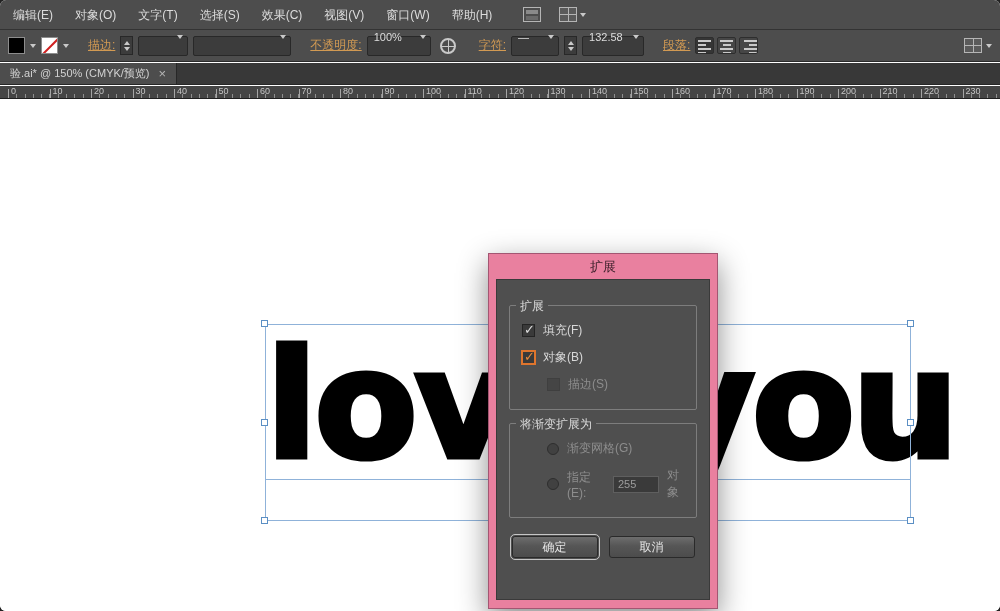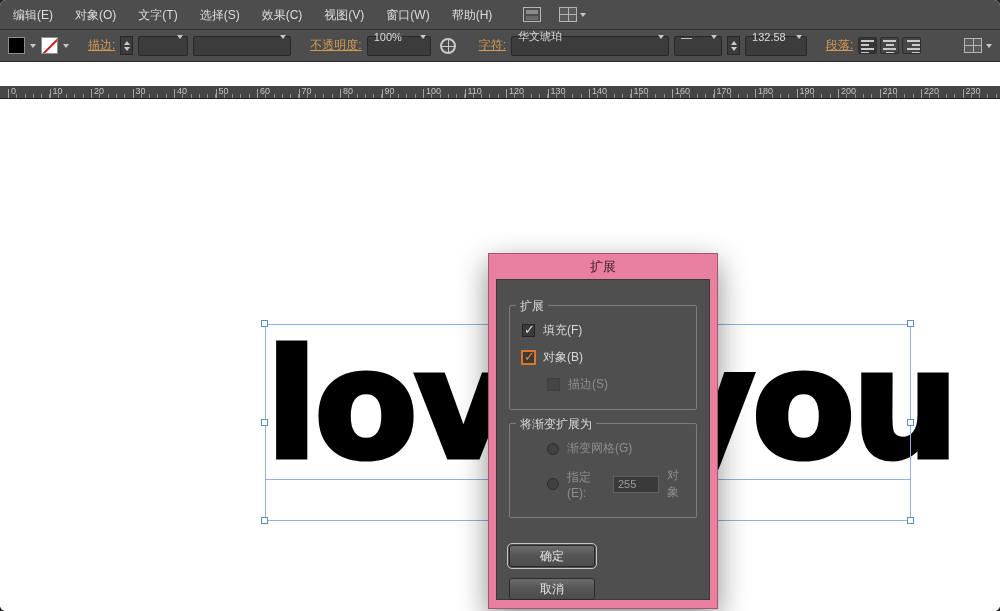--- a/index.html
+++ b/index.html
@@ -96,21 +96,21 @@
   .opt-row { display:flex; align-items:center; gap:8px; margin:6px 0 10px 0; cursor:default; }
   .opt-row.disabled { color:#8d8d8d;padding-left:25px; }
   .cb { width:13px; height:13px; background:#3a3a3a; border:1px solid #242424; position:relative; flex:0 0 auto; }
   .cb.checked::after { content:"\2713"; position:absolute; left:1px; top:-3px; font-size:13px; font-weight:bold; color:#dfdfdf; }
   .cb.accent { border-color:#df752d; box-shadow:0 0 0 1px #df752d; }
   .cb.accent::after { color:#e98b3c; }
   .cb.dim { border-color:#3f3f3f; background:#454545; }
   .radio { width:12px; height:12px; border-radius:50%; background:#414141; border:1px solid #2e2e2e; flex:0 0 auto; }
   .num-field { width:46px; height:17px; background:#3a3a3a; border:1px solid #5f5f5f; color:#9c9c9c;
                font-size:11px; padding:0 4px; font-family:inherit; }
-  .btn-row { display:flex; justify-content:center; gap:11px; margin-top:27px;flex-direction:column; }
+  .btn-row { display:flex; justify-content:center; gap:11px; margin-top:18px; }
   .btn { width:86px; height:22px; background:linear-gradient(#6d6d6d,#565656 45%,#4c4c4c);
          border:1px solid #2a2a2a; border-radius:3px; color:#e4e4e4; font-size:12px;
          font-family:inherit; cursor:default; }
   .btn.default { outline:1px solid #c6c6c6; outline-offset:1px; }
 </style>
 </head>
 <body>
 
 <div class="app">
 
@@ -154,24 +154,20 @@
 
     <span class="link-label">不透明度:</span>
     <div class="combo" style="width:64px;">
       <span class="val">100%</span>
       <span class="dd-tri"></span>
     </div>
 
     <span class="globe"></span>
 
     <span class="link-label">字符:</span>
-    <div class="combo" style="width:158px;">
-      <span class="val">华文琥珀</span>
-      <span class="dd-tri"></span>
-    </div>
     <div class="combo" style="width:48px;">
       <span class="val">—</span>
       <span class="dd-tri"></span>
     </div>
     <span class="stepper">
         <i class="up"></i>
         <i class="down"></i>
       </span>
     <div class="combo" style="width:62px;">
       <span class="val">132.58</span>
@@ -184,20 +180,26 @@
       <span class="align-btn center"></span>
       <span class="align-btn right"></span>
     </div>
 
     <span class="cb-right">
       <span class="mb-icon grid" style="background-color:#5a5a5a;"></span>
       <span class="dd-tri"></span>
     </span>
   </div>
 
+  <div class="tabbar">
+    <div class="doc-tab">
+      <span>验.ai* @ 150% (CMYK/预览)</span>
+      <span class="close">×</span>
+    </div>
+  </div>
 
   <div class="ruler">
       <div class="tick" style="left: 8px;">
         <span>0</span>
       </div>
       <div class="tick" style="left: 49.5px;">
         <span>10</span>
       </div>
       <div class="tick" style="left: 91px;">
         <span>20</span>

